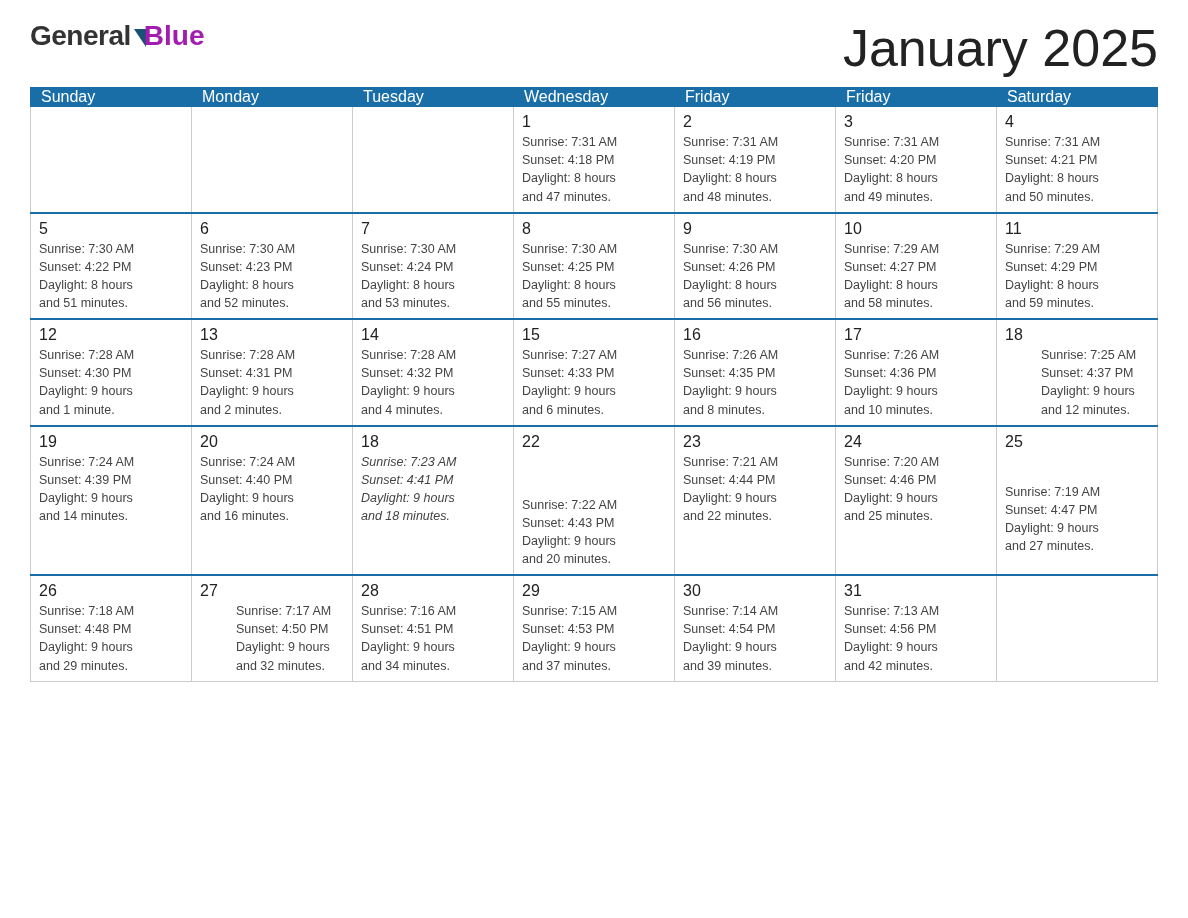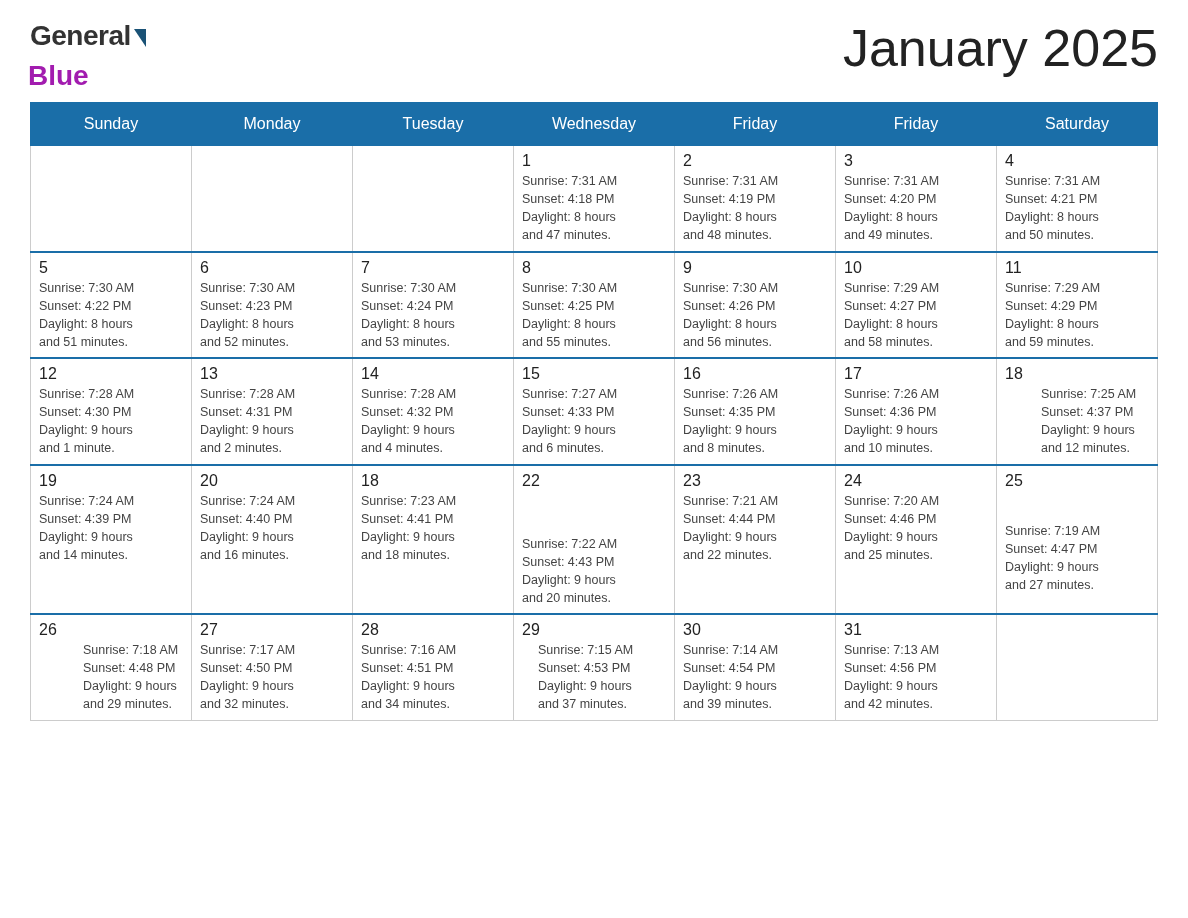--- a/index.html
+++ b/index.html
@@ -12,23 +12,22 @@
       padding: 20px 30px;
     }
     .header {
       display: flex;
       justify-content: space-between;
       align-items: flex-start;
       margin-bottom: 10px;
     }
     .logo {
       display: flex;
-      flex-direction: column;
+      flex-direction: row;
       align-items: flex-start;
-      gap: 8px;
     }
     .logo-top {
       display: flex;
       align-items: center;
     }
     .logo-general {
       font-size: 28px;
       font-weight: bold;
       color: #333;
       letter-spacing: -0.5px;
@@ -65,22 +64,22 @@
     .calendar-table {
       width: 100%;
       border-collapse: collapse;
       margin-top: 8px;
     }
     .calendar-table th {
       background-color: #1a6ea8;
       color: #fff;
       font-size: 16px;
       font-weight: normal;
-      padding: 12px 10px;
-      text-align: center;
+      padding: 0 10px;
+      text-align: left;
       border: 1px solid #1a6ea8;
     }
     .calendar-table td {
       vertical-align: top;
       border: 1px solid #ccc;
       padding: 6px 8px;
       width: calc(100% / 7);
       min-height: 100px;
       font-size: 13px;
       color: #333;
@@ -278,21 +277,21 @@
         </td>
         <td>
           <span class="day-number">20</span>
           <div class="day-info" style="white-space: pre-line;">Sunrise: 7:24 AM
 Sunset: 4:40 PM
 Daylight: 9 hours
 and 16 minutes.</div>
         </td>
         <td>
           <span class="day-number">18</span>
-          <div class="day-info" style="white-space: pre-line;">Sunrise: 7:23 AM
+          <div class="day-info" style="white-space: pre-line; font-style: italic;">Sunrise: 7:23 AM
 Sunset: 4:41 PM
 Daylight: 9 hours
 and 18 minutes.</div>
         </td>
         <td>
           <span class="day-number">22</span>
           <div class="day-info" style="white-space: pre-line; margin-top: 45px;">Sunrise: 7:22 AM
 Sunset: 4:43 PM
 Daylight: 9 hours
 and 20 minutes.</div>
@@ -315,42 +314,42 @@
           <span class="day-number">25</span>
           <div class="day-info" style="white-space: pre-line; margin-top: 32px;">Sunrise: 7:19 AM
 Sunset: 4:47 PM
 Daylight: 9 hours
 and 27 minutes.</div>
         </td>
       </tr>
       <tr class="row-separator">
         <td>
           <span class="day-number">26</span>
-          <div class="day-info" style="white-space: pre-line; margin-left: 44px;">Sunrise: 7:18 AM
+          <div class="day-info" style="white-space: pre-line;">Sunrise: 7:18 AM
 Sunset: 4:48 PM
 Daylight: 9 hours
 and 29 minutes.</div>
         </td>
         <td>
           <span class="day-number">27</span>
-          <div class="day-info" style="white-space: pre-line;">Sunrise: 7:17 AM
+          <div class="day-info" style="white-space: pre-line; margin-left: 36px;">Sunrise: 7:17 AM
 Sunset: 4:50 PM
 Daylight: 9 hours
 and 32 minutes.</div>
         </td>
         <td>
           <span class="day-number">28</span>
           <div class="day-info" style="white-space: pre-line;">Sunrise: 7:16 AM
 Sunset: 4:51 PM
 Daylight: 9 hours
 and 34 minutes.</div>
         </td>
         <td>
           <span class="day-number">29</span>
-          <div class="day-info" style="white-space: pre-line; margin-left: 16px;">Sunrise: 7:15 AM
+          <div class="day-info" style="white-space: pre-line;">Sunrise: 7:15 AM
 Sunset: 4:53 PM
 Daylight: 9 hours
 and 37 minutes.</div>
         </td>
         <td>
           <span class="day-number">30</span>
           <div class="day-info" style="white-space: pre-line;">Sunrise: 7:14 AM
 Sunset: 4:54 PM
 Daylight: 9 hours
 and 39 minutes.</div>

